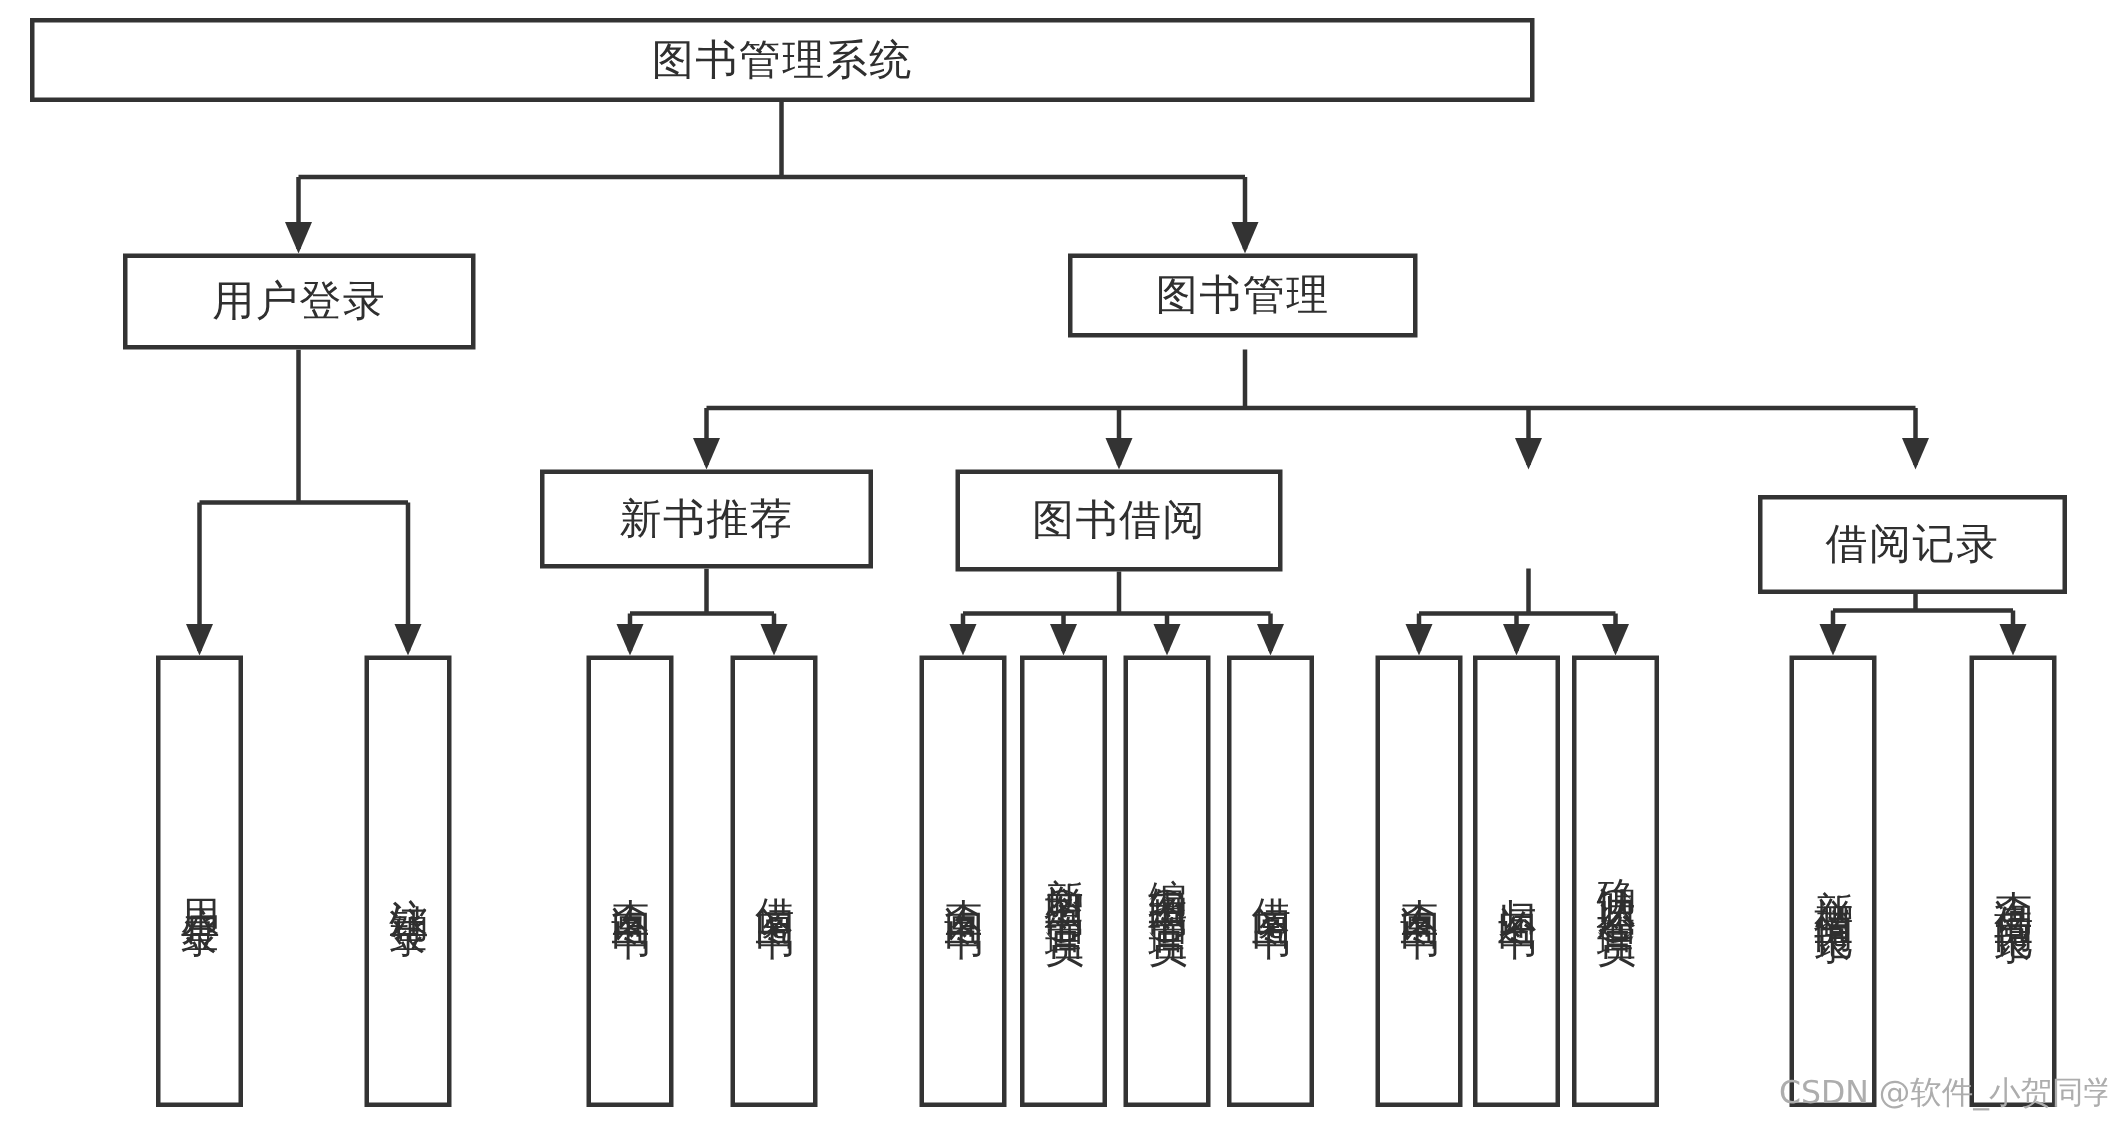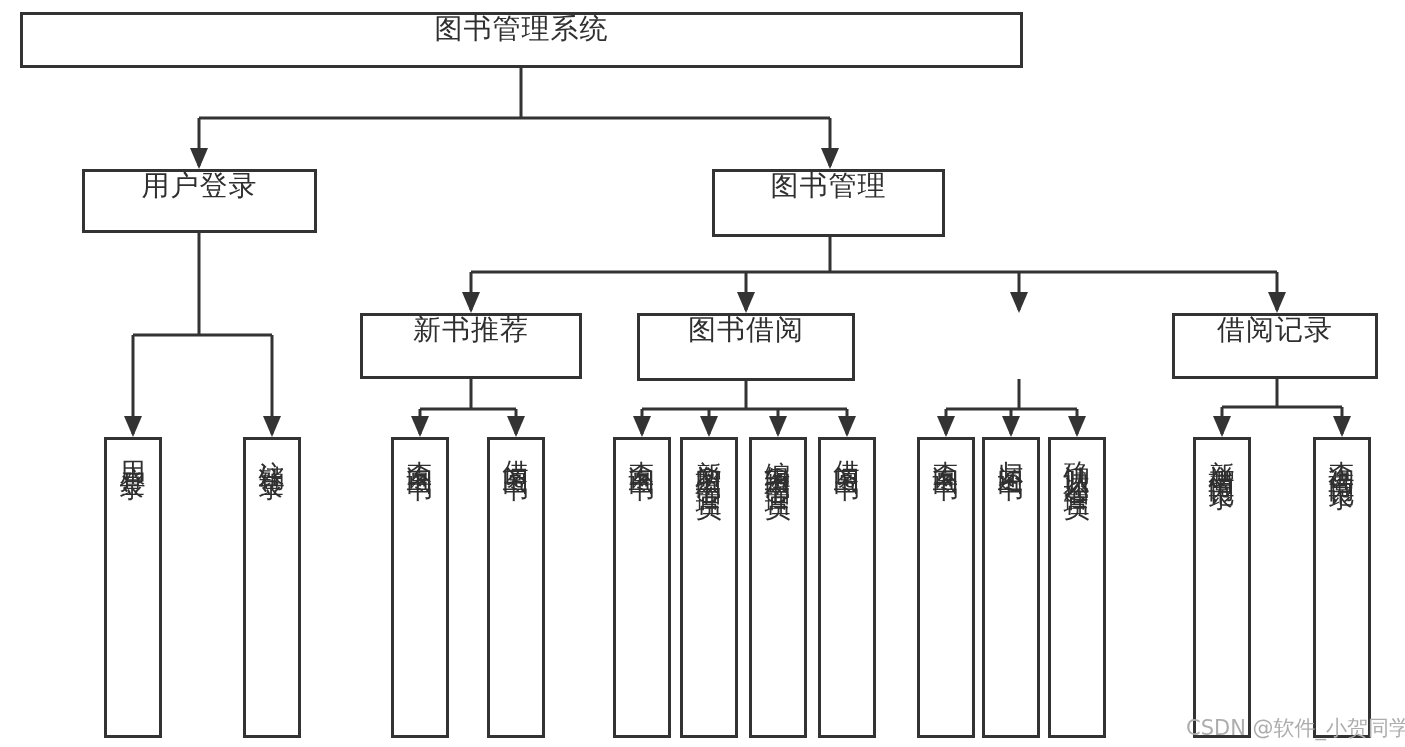--- a/index.html
+++ b/index.html
@@ -21,21 +21,21 @@
     width: 1405px;
     height: 747px;
     z-index: 1;
   }
   .node {
     position: absolute;
     box-sizing: border-box;
     border: 3px solid #333333;
     background: #ffffff;
     display: flex;
-    align-items: flex-start;
+    align-items: center;
     justify-content: center;
     z-index: 2;
     color: #2f2f2f;
   }
   .h-label {
     font-size: 28px;
     letter-spacing: 1px;
     white-space: nowrap;
     line-height: 1;
   }
@@ -109,31 +109,31 @@
     <line class="conn" x1="1342" y1="407" x2="1342" y2="434" marker-end="url(#arrow)"></line>
   </svg>
 
   <div class="node" style="left:20px; top:12px; width:1003px; height:56px;">
     <span class="h-label">图书管理系统</span>
   </div>
 
   <div class="node" style="left:82px; top:169px; width:235px; height:64px;">
     <span class="h-label">用户登录</span>
   </div>
-  <div class="node" style="left:712px; top:169px; width:233px; height:68px;">
+  <div class="node" style="left:712px; top:169px; width:233px; height:56px;">
     <span class="h-label">图书管理</span>
   </div>
 
   <div class="node" style="left:360px; top:313px; width:222px; height:66px;">
     <span class="h-label">新书推荐</span>
   </div>
   <div class="node" style="left:637px; top:313px; width:218px; height:68px;">
     <span class="h-label">图书借阅</span>
   </div>
-  <div class="node" style="left:1172px; top:313px; width:206px; height:66px;">
+  <div class="node" style="left:1172px; top:330px; width:206px; height:66px;">
     <span class="h-label">借阅记录</span>
   </div>
 
   <div class="node" style="left:104px; top:437px; width:58px; height:301px;">
     <span class="v-label">用户登录</span>
   </div>
   <div class="node" style="left:243px; top:437px; width:58px; height:301px;">
     <span class="v-label">注销登录</span>
   </div>
 

